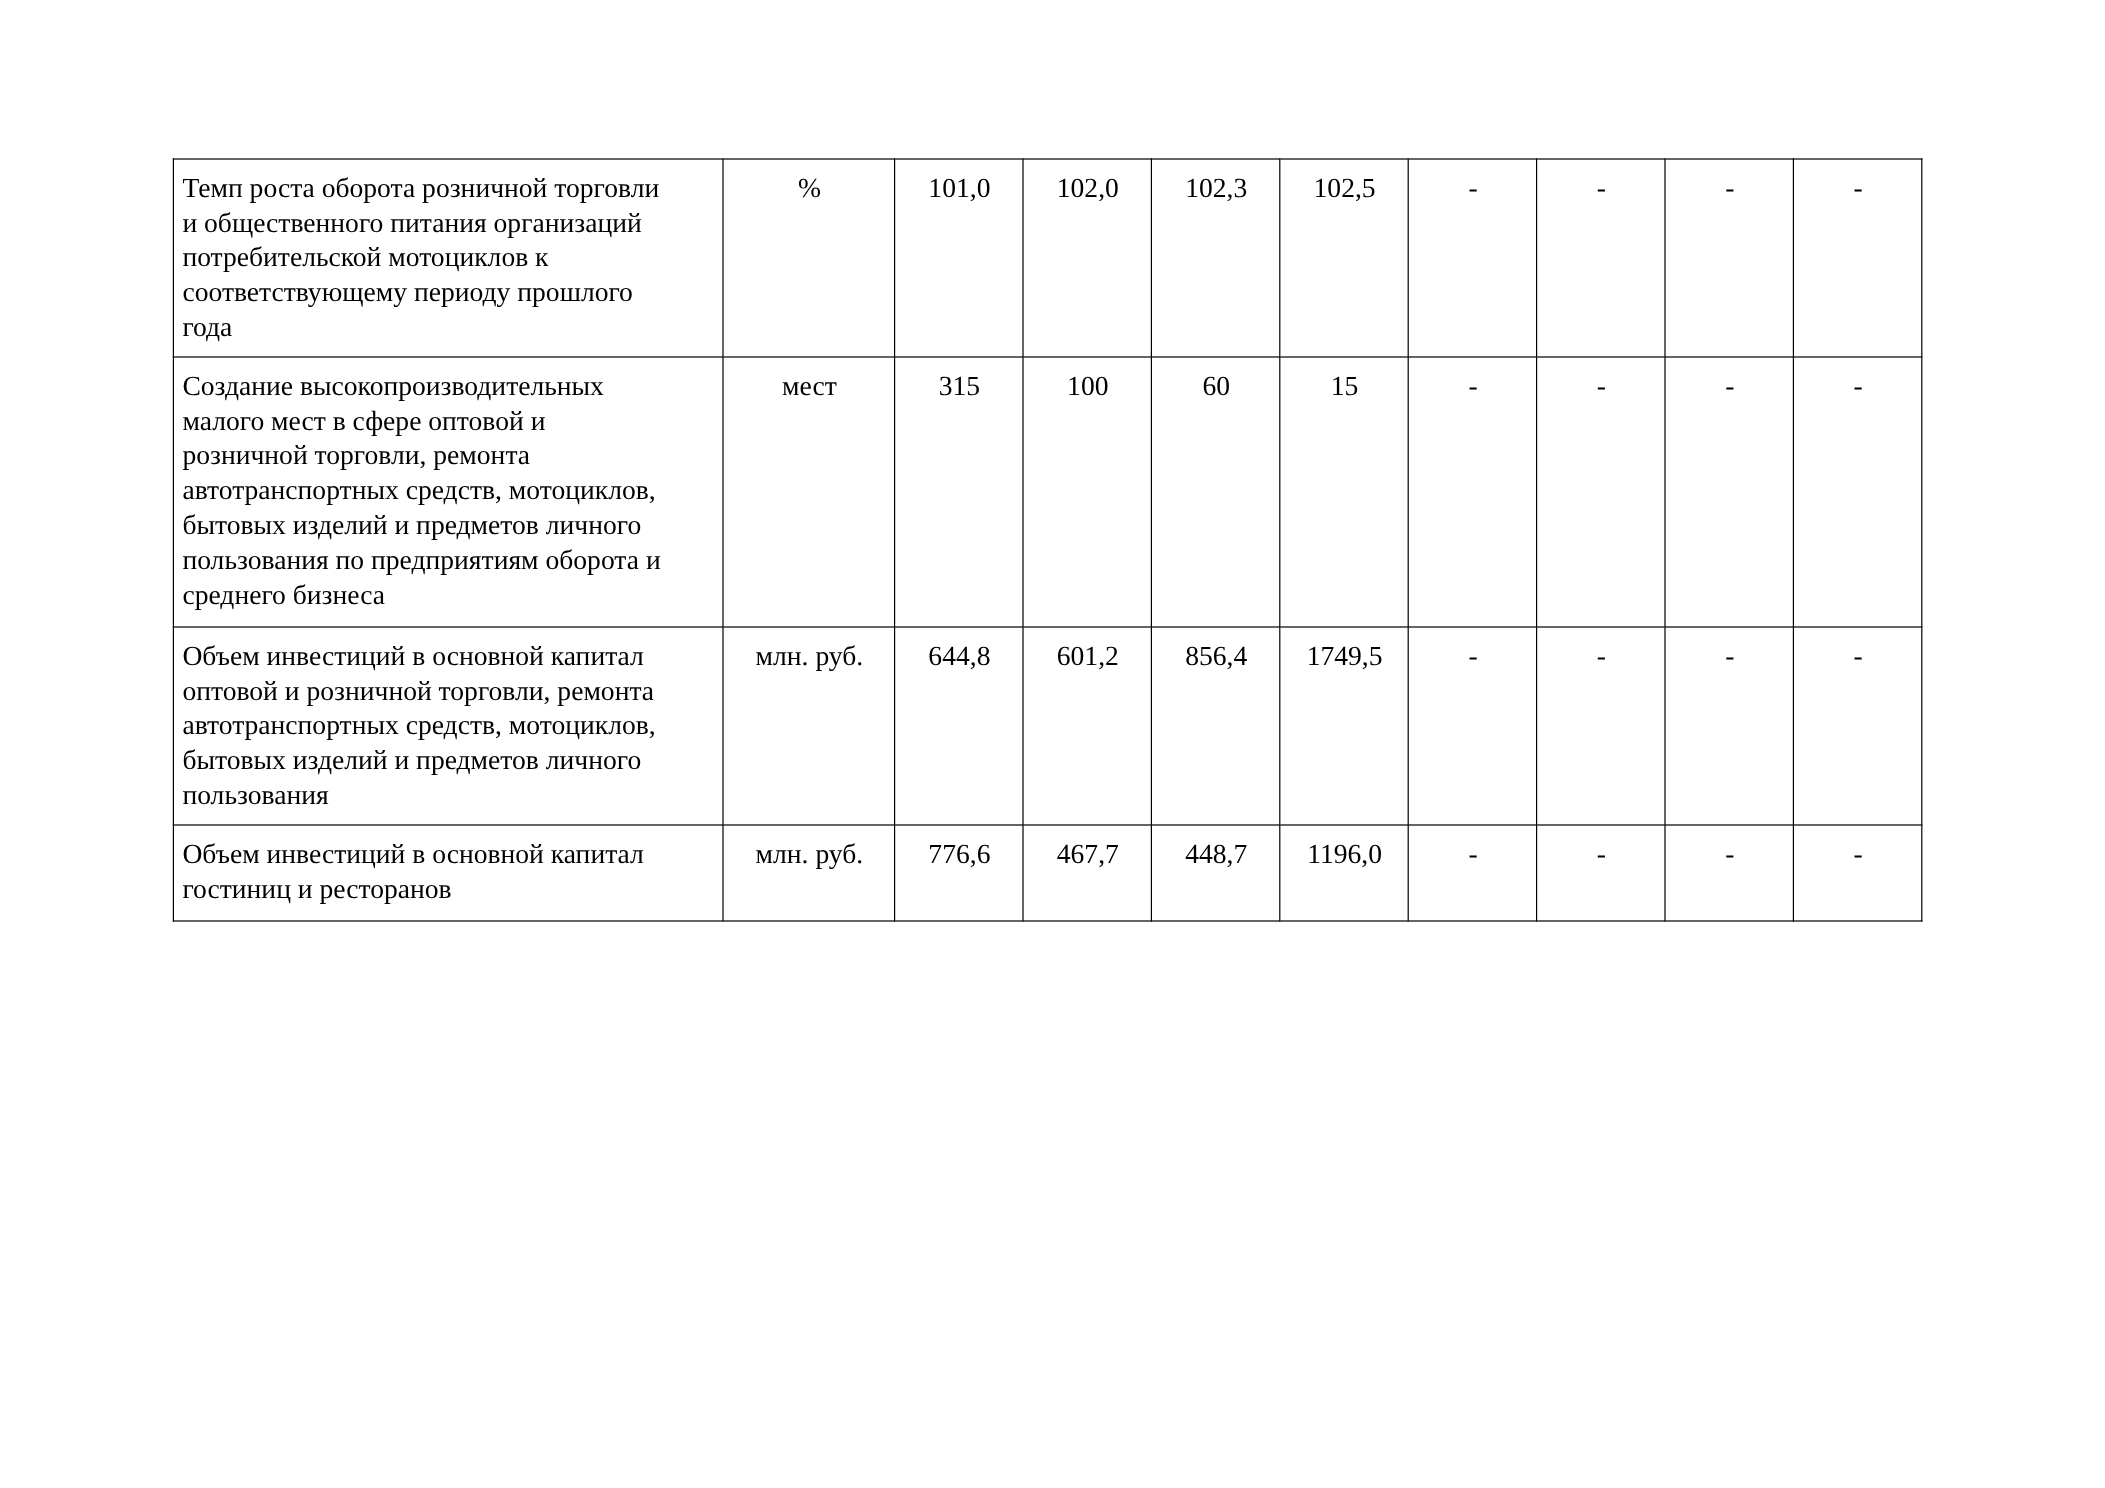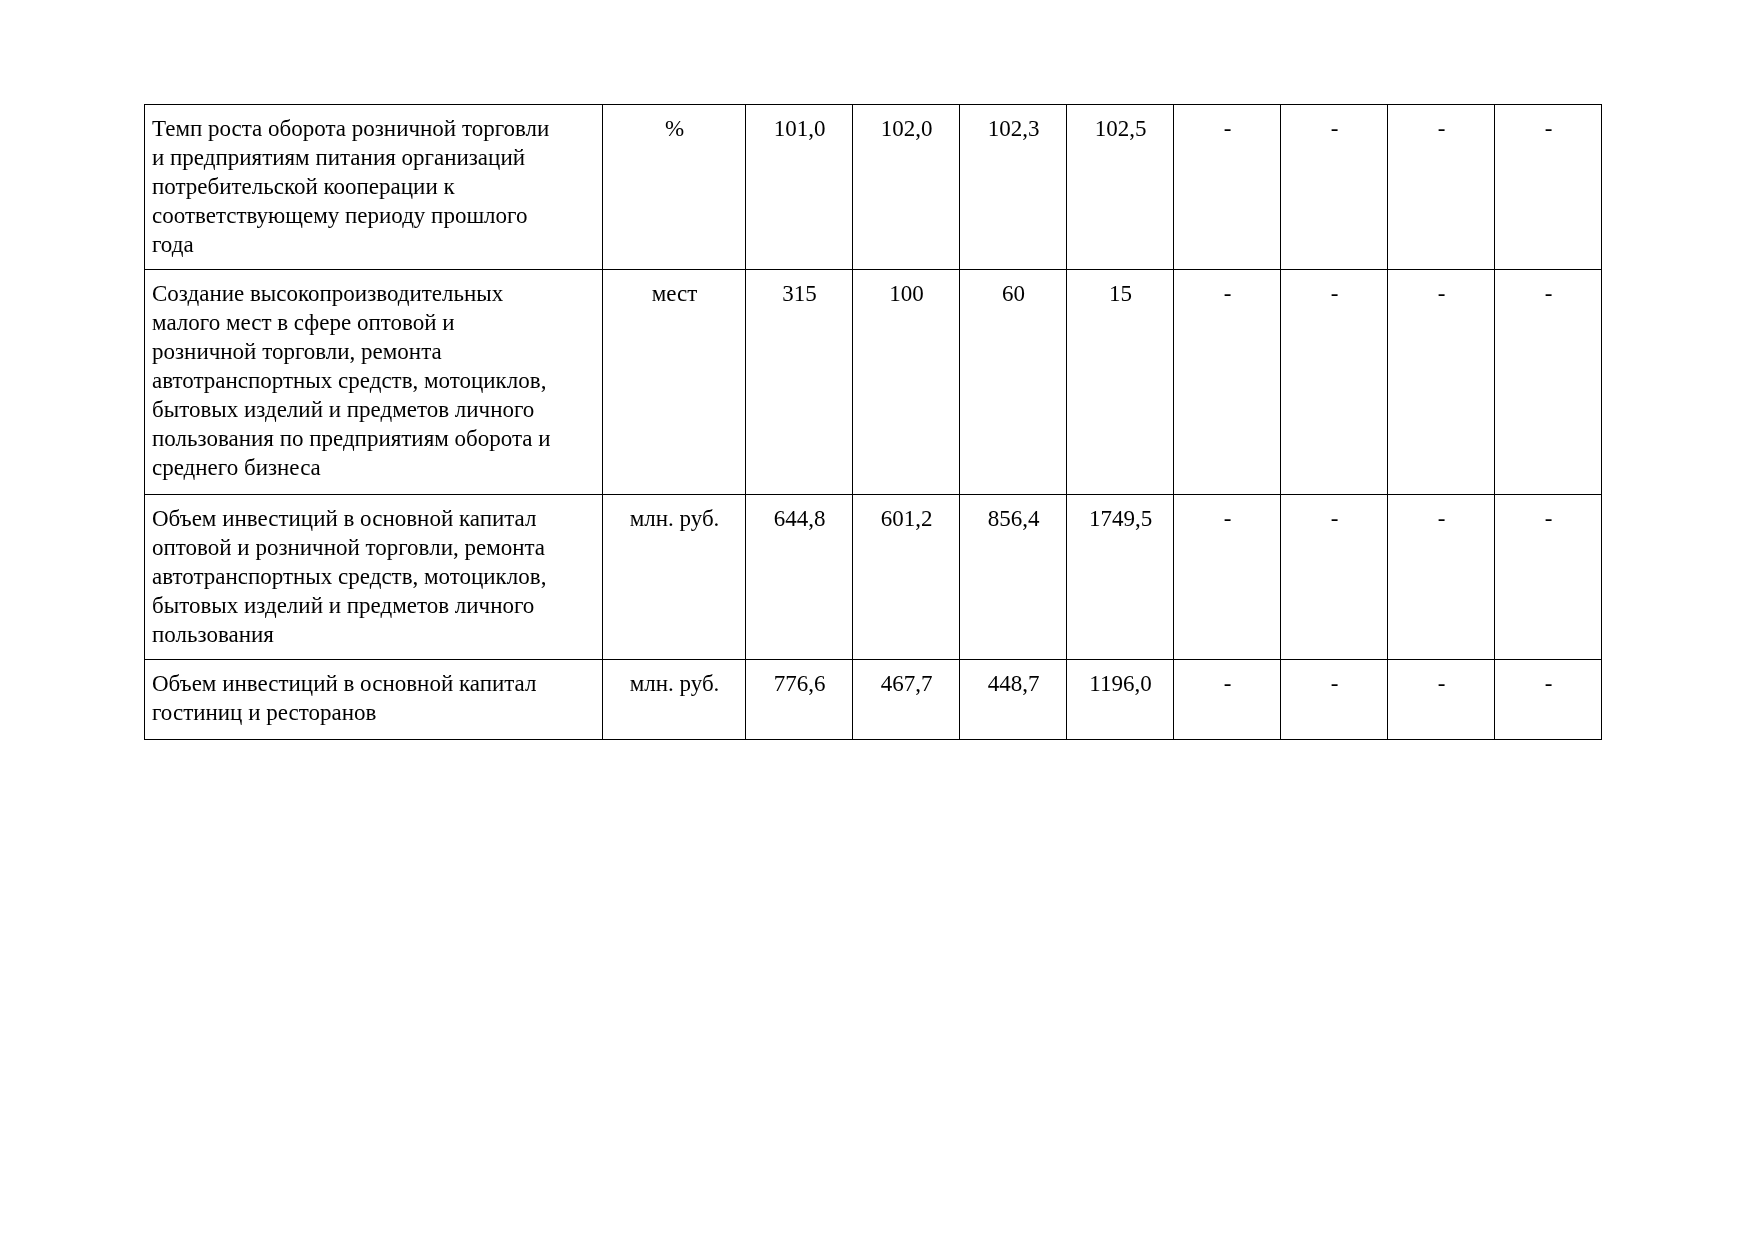--- a/index.html
+++ b/index.html
@@ -19,21 +19,21 @@
       position: absolute;
       left: 0;
       top: 0;
       width: 1754px;
       height: 1240px;
       background: #ffffff;
     }
     table.data-table {
       position: absolute;
       left: 144px;
-      top: 104px;
+      top: 132px;
       border-collapse: collapse;
       table-layout: fixed;
       width: 1455px;
     }
     table.data-table td {
       border: 1.5px solid #000000;
       vertical-align: top;
       font-size: 23px;
       line-height: 29px;
       padding: 9px 6px 0 7px;
@@ -69,22 +69,22 @@
       <col class="c-val">
         <col class="c-val">
         <col class="c-val">
         <col class="c-val">
     </colgroup>
     <tbody>
 
       <tr class="r1">
         <td class="col-name">
           <span class="line">Темп роста оборота розничной торговли</span>
-          <span class="line">и предприятиям питания организаций</span>
-          <span class="line">потребительской кооперации к</span>
+          <span class="line">и общественного питания организаций</span>
+          <span class="line">потребительской мотоциклов к</span>
           <span class="line">соответствующему периоду прошлого</span>
           <span class="line">года</span>
         </td>
         <td class="col-unit">%</td>
         <td class="col-val">101,0</td>
         <td class="col-val">102,0</td>
         <td class="col-val">102,3</td>
         <td class="col-val">102,5</td>
         <td class="col-val">-</td>
         <td class="col-val">-</td>

